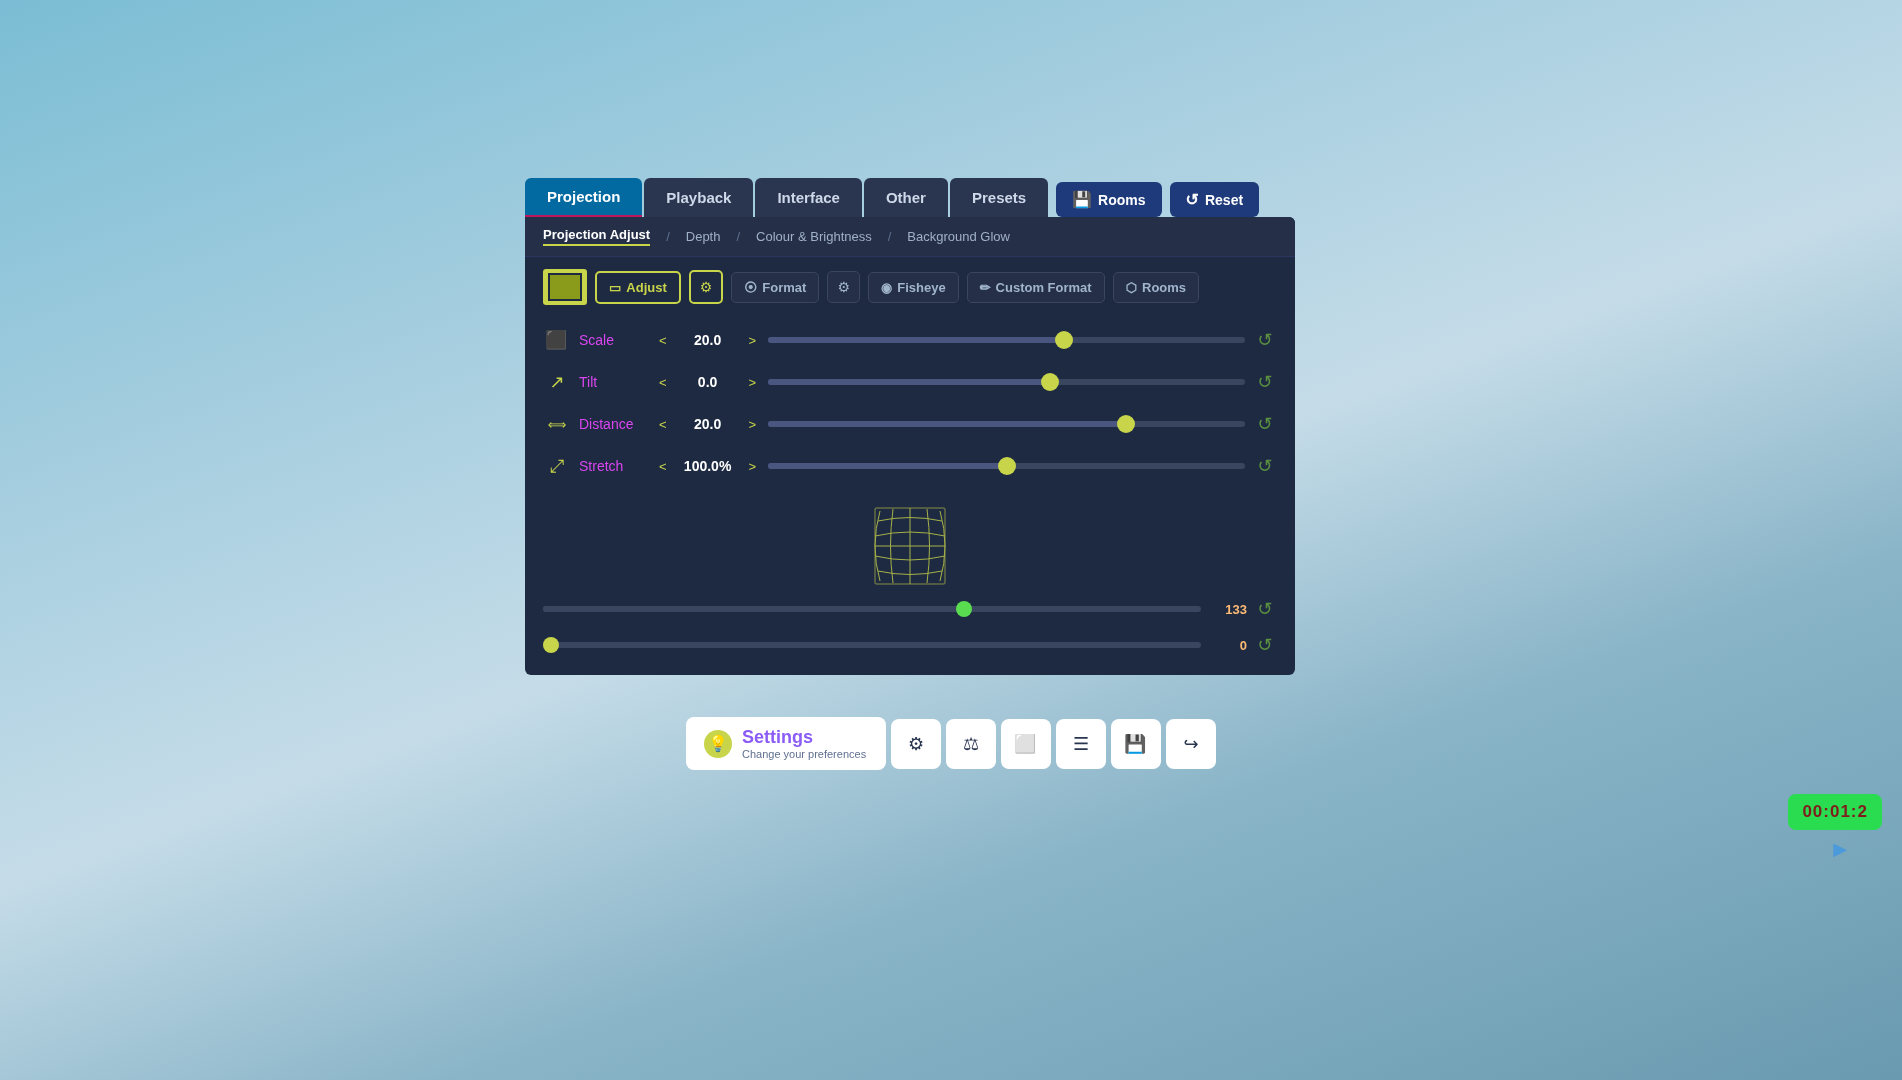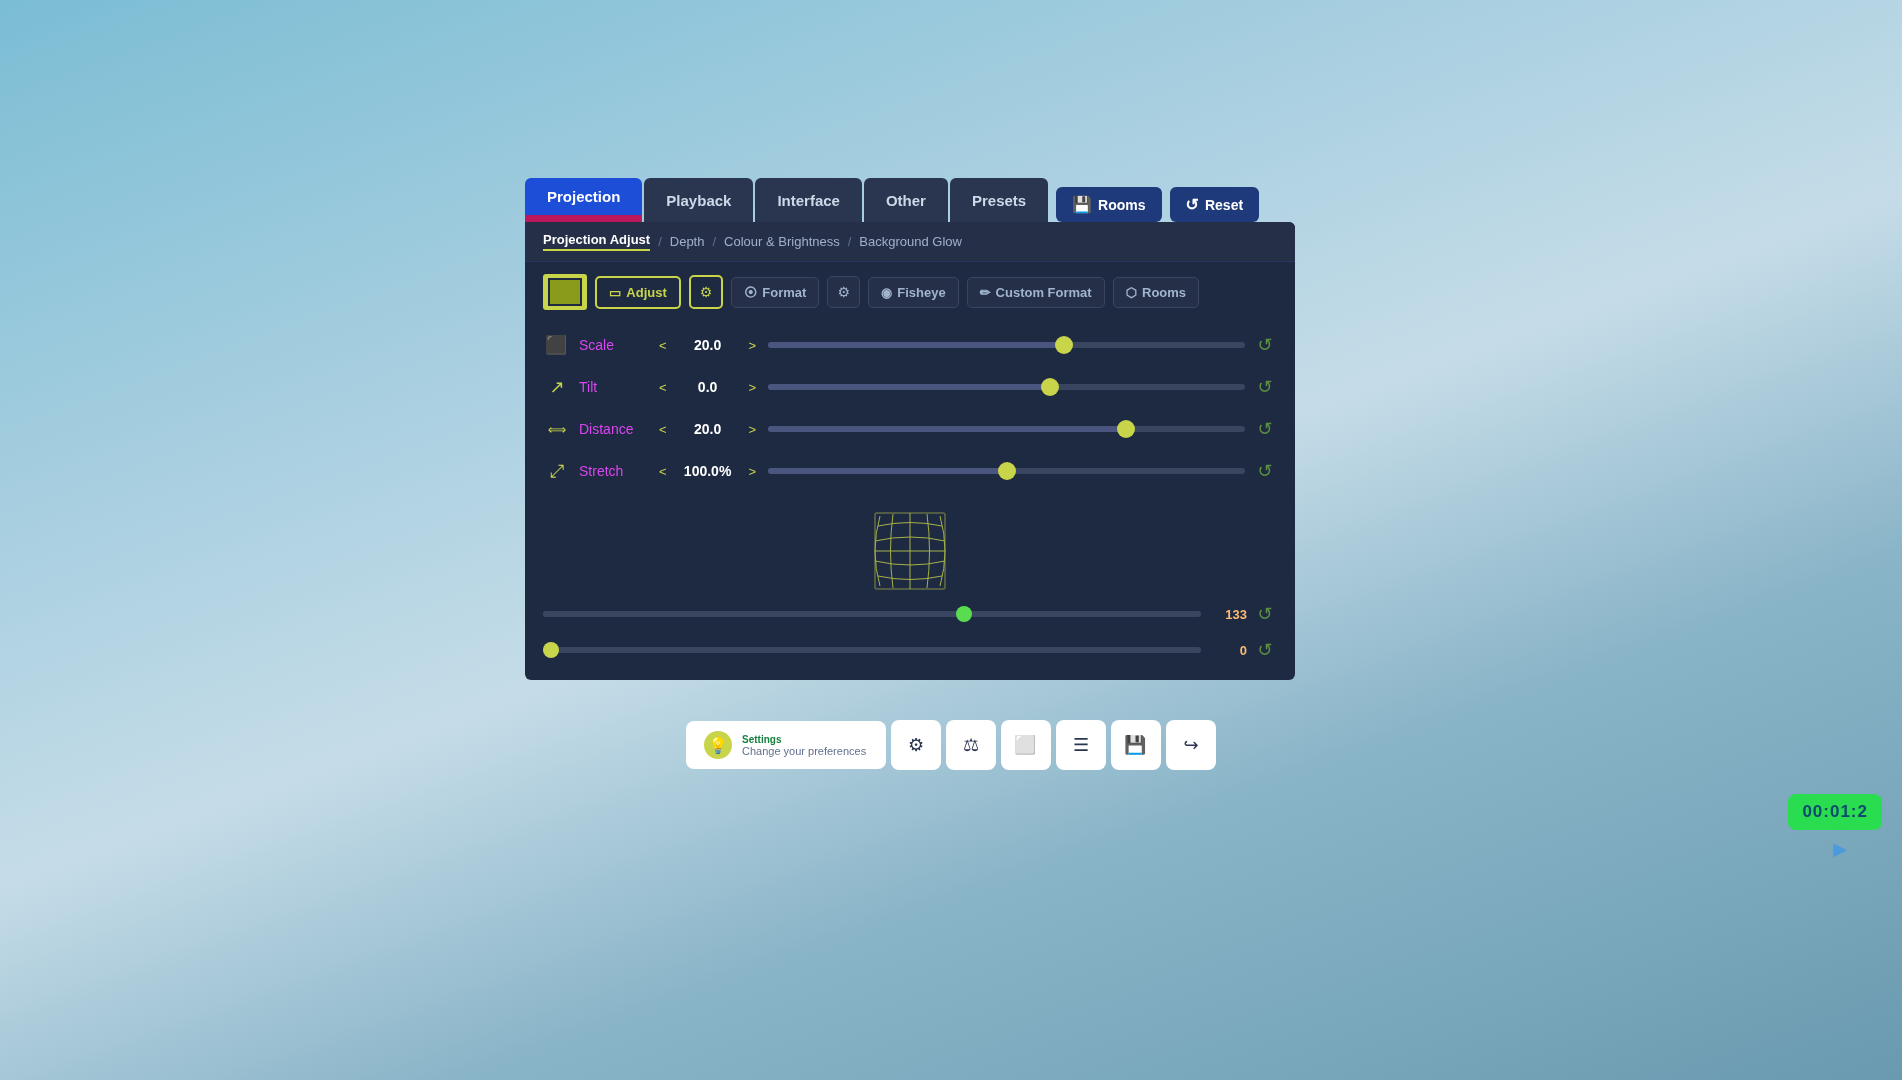--- a/index.html
+++ b/index.html
@@ -35,23 +35,23 @@
       font-weight: 600;
       cursor: pointer;
       border-radius: 6px 6px 0 0;
       color: #cdd8e8;
       background: #2a3550;
       border: none;
       outline: none;
     }
 
     .tab.active {
-      background: #1d4ed8;
+      background: #0369a1;
       color: #ffffff;
-      border-bottom: 7px solid #be185d;
+      border-bottom: 2px solid #be185d;
     }
 
     .tab-action {
       display: flex;
       align-items: center;
       gap: 6px;
       padding: 8px 16px;
       font-size: 14px;
       font-weight: 600;
       cursor: pointer;
@@ -81,21 +81,21 @@
       padding: 0;
       overflow: hidden;
     }
 
     
     .breadcrumb-bar {
       background: #252f48;
       padding: 10px 18px;
       display: flex;
       align-items: center;
-      gap: 8px;
+      gap: 16px;
       font-size: 13px;
       color: #a0b0c8;
       border-bottom: 1px solid #2a3560;
     }
 
     .breadcrumb-active {
       color: #ffffff;
       font-weight: 700;
       border-bottom: 2px solid #c8d44a;
       padding-bottom: 2px;
@@ -342,23 +342,23 @@
       height: 28px;
       background: #c8d44a;
       border-radius: 50%;
       display: flex;
       align-items: center;
       justify-content: center;
       font-size: 16px;
     }
 
     .settings-pill-text .title {
-      font-size: 10px;
+      font-size: 18px;
       font-weight: 700;
-      color: #15803d;
+      color: #8b5cf6;
     }
 
     .settings-pill-text .subtitle {
       font-size: 11px;
       color: #607090;
     }
 
     .toolbar-btn {
       width: 50px;
       height: 50px;
@@ -373,21 +373,21 @@
       border: none;
       outline: none;
     }
 
     
     .timer-badge {
       position: absolute;
       bottom: 250px;
       right: 20px;
       background: #2adc50;
-      color: #0c4a6e;
+      color: #7f1d1d;
       font-size: 17px;
       font-weight: 700;
       padding: 8px 14px;
       border-radius: 8px;
       z-index: 10;
       letter-spacing: 1px;
     }
 
     
     .play-btn {

